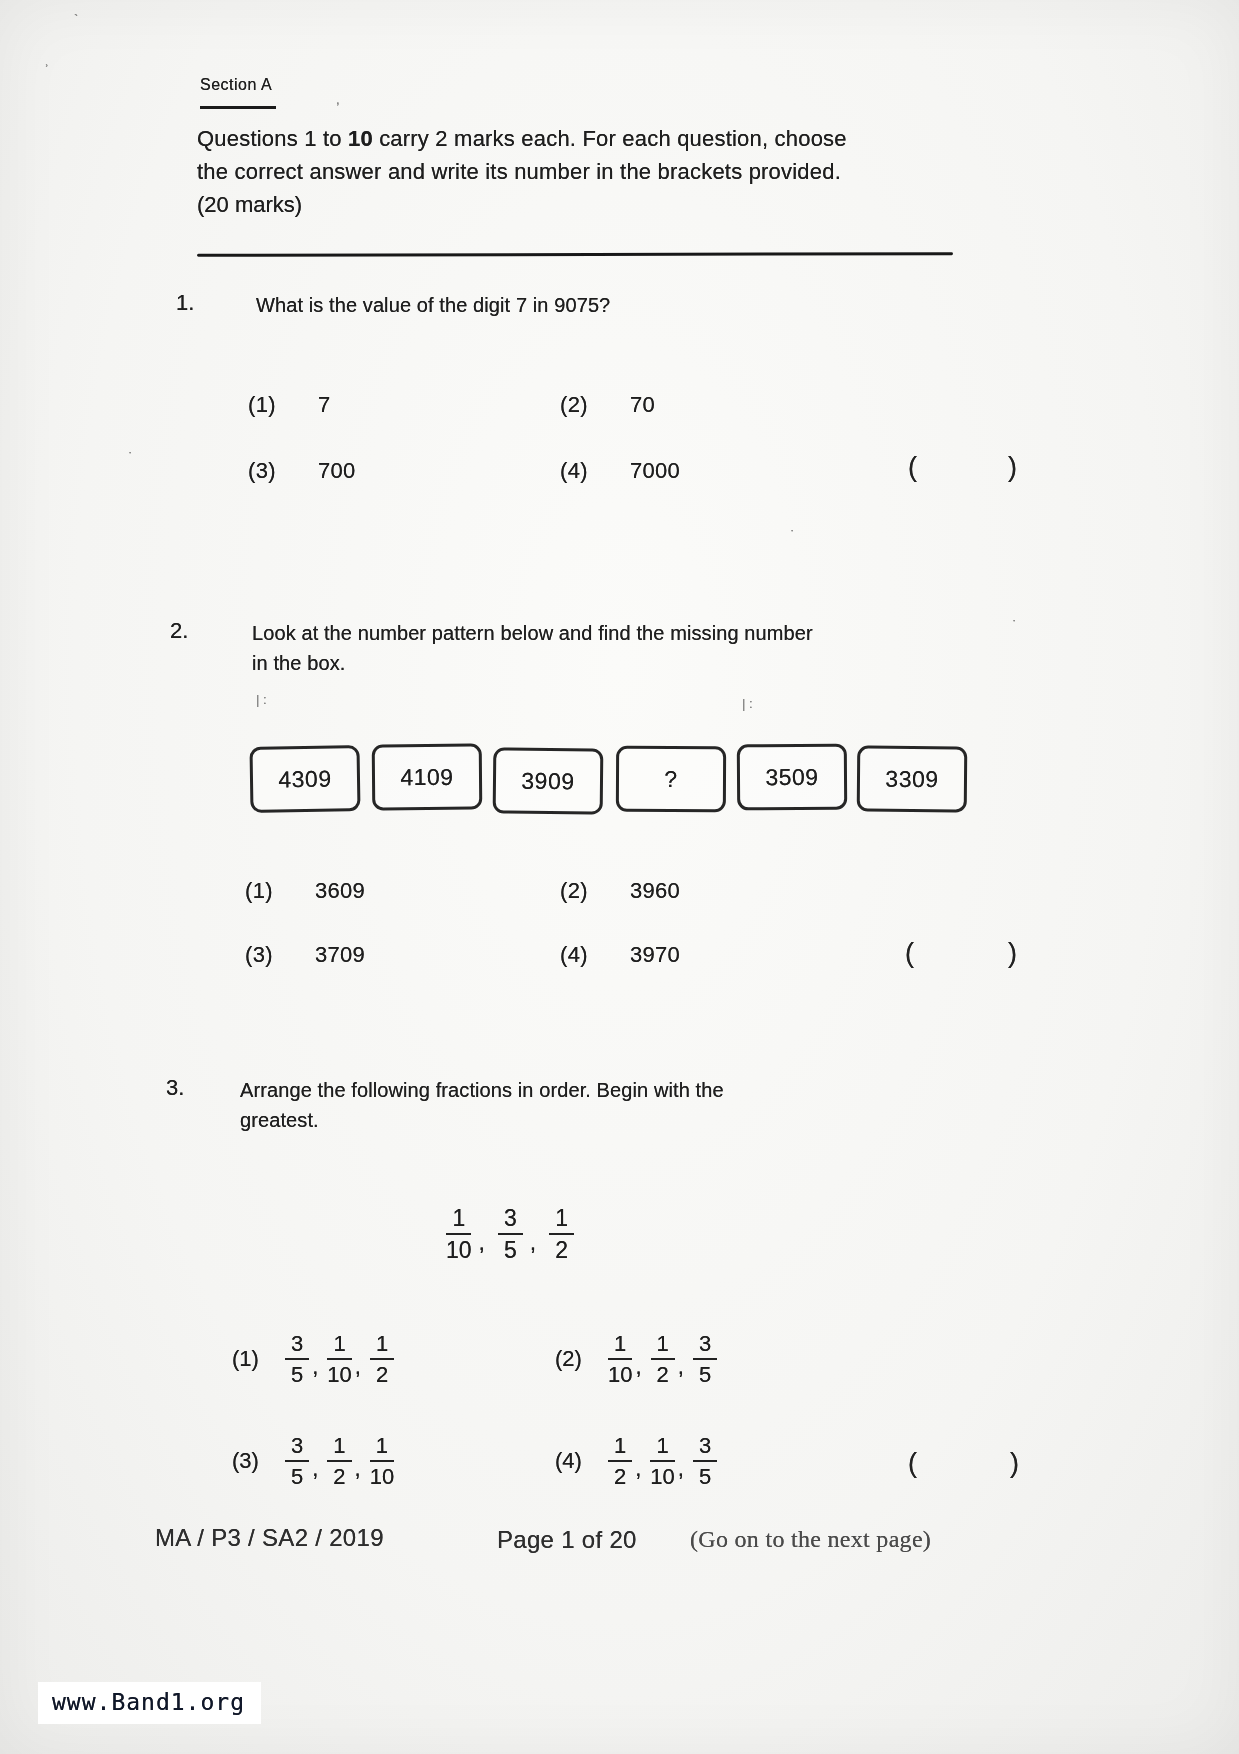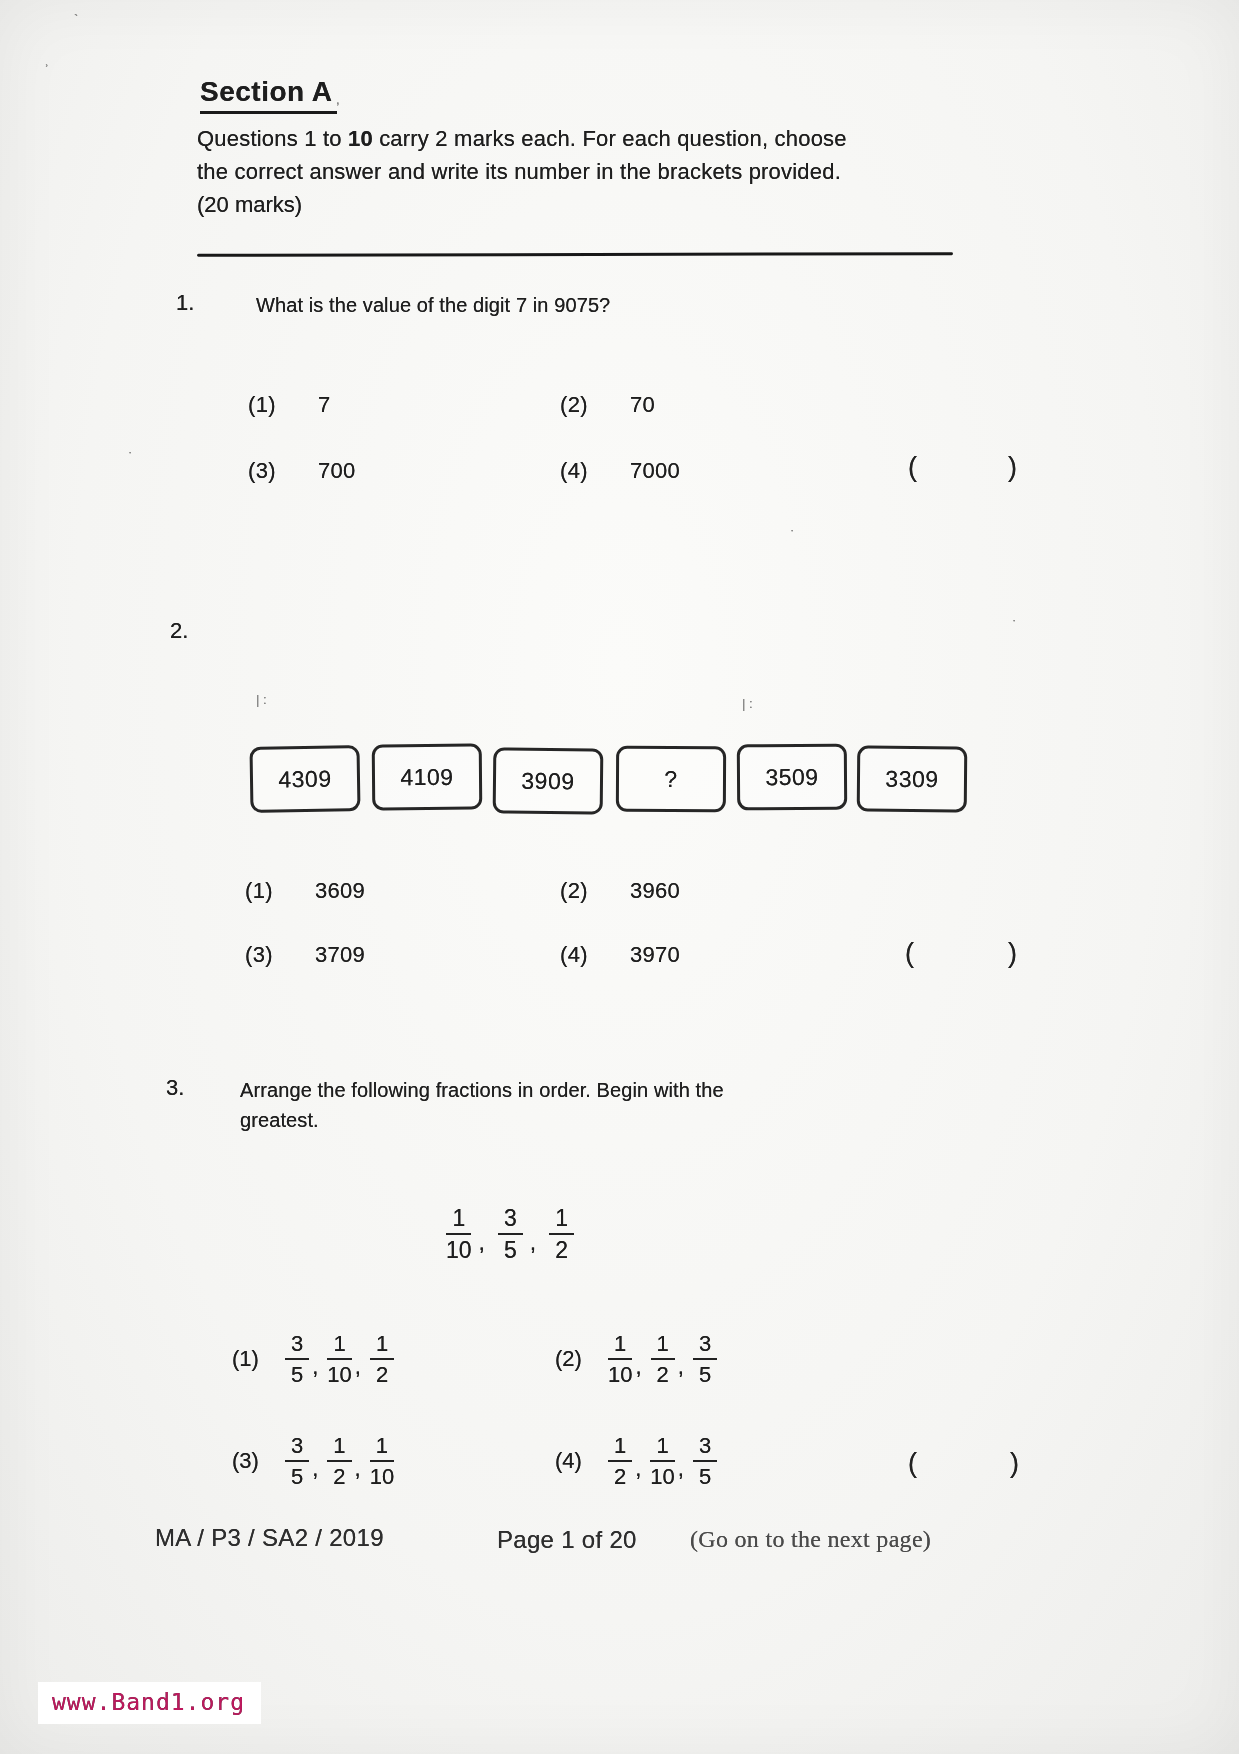--- a/index.html
+++ b/index.html
@@ -9,22 +9,22 @@
     margin:0 auto;
     background:radial-gradient(ellipse at 50% 38%, #fbfbf9 0%, #f5f5f3 62%, #ededeb 100%);
     box-shadow:inset 0 0 70px rgba(0,0,0,0.05);
     font-family:"Liberation Sans", sans-serif;
     color:#1e1e1e;
     overflow:hidden;
   }
   .page *{text-shadow:0 0 0.6px rgba(20,20,20,0.85);}
   .abs{position:absolute;}
   .section-title{
-    font-size:28px;font-weight:bold;letter-spacing:0.5px;
-    border-bottom:3px solid #1a1a1a;padding:0 4px 3px 0;
+    font-size:16px;font-weight:normal;letter-spacing:0.5px;
+    border-bottom:3px solid #1a1a1a;padding:0 4px 12px 0;
   }
   .instructions{font-size:22px;line-height:1.5;letter-spacing:0.2px;}
   .instructions .b{font-weight:bold;}
   .marks-note{font-size:22px;text-align:left;}
   .rule{height:3px;background:#181818;transform:rotate(-0.12deg);border-radius:2px;}
   .qnum{font-size:22px;}
   .qtext{font-size:20px;line-height:1.5;letter-spacing:0.1px;}
   .opt{display:flex;font-size:22px;letter-spacing:0.3px;}
   .opt .olabel{width:70px;flex:0 0 70px;}
   .bracket{font-size:27px;color:#222;}
@@ -40,21 +40,21 @@
   .frac .fd{padding-top:3px;}
   .fraclist{display:flex;align-items:center;font-size:22px;}
   .fraclist .fcomma{align-self:flex-end;margin:0 9px 6px 3px;}
   .given-fracs{font-size:23px;}
   .given-fracs .frac{margin:0 4px;}
   .q3opt .olabel{font-size:22px;margin-right:26px;}
   .footer-text{font-size:24px;color:#2e2e2e;letter-spacing:0.3px;}
   .watermark-chip{
     background:#ffffff;padding:7px 16px 9px 14px;
     font-family:"DejaVu Sans Mono", monospace;
-    font-size:23px;color:#be185d;letter-spacing:1px;
+    font-size:23px;color:#0f172a;letter-spacing:1px;
   }
   .artifact{position:absolute;color:#6a6a6a;font-size:13px;opacity:0.75;}
 </style>
 </head>
 <body>
 
 <div class="page">
 
   <span class="artifact" style="left:74px;top:12px;">`</span>
   <span class="artifact" style="left:44px;top:62px;font-size:16px;">ʾ</span>
@@ -92,20 +92,24 @@
     <span class="ovalue">700</span>
   </div>
   <div class="abs opt" style="left:560px;top:458px;">
     <span class="olabel">(4)</span>
     <span class="ovalue">7000</span>
   </div>
   <span class="abs bracket" style="left:908px;top:452px;">(</span>
   <span class="abs bracket" style="left:1008px;top:452px;">)</span>
 
   <div class="abs qnum" style="left:170px;top:618px;">2.</div>
+  <div class="abs qtext" style="left:252px;top:618px;width:720px;">
+    <span>Look at the number pattern below and find the missing number</span><br>
+    <span>in the box.</span>
+  </div>
 
   <div class="abs pattern-box" style="left:250px;top:746px;transform:rotate(-0.9deg);">4309</div>
   <div class="abs pattern-box" style="left:372px;top:744px;transform:rotate(-0.5deg);">4109</div>
   <div class="abs pattern-box" style="left:493px;top:748px;transform:rotate(0.6deg);">3909</div>
   <div class="abs pattern-box" style="left:616px;top:746px;transform:rotate(0.3deg);">?</div>
   <div class="abs pattern-box" style="left:737px;top:744px;transform:rotate(-0.4deg);">3509</div>
   <div class="abs pattern-box" style="left:857px;top:746px;transform:rotate(0.5deg);">3309</div>
 
   <div class="abs opt" style="left:245px;top:878px;">
     <span class="olabel">(1)</span>

